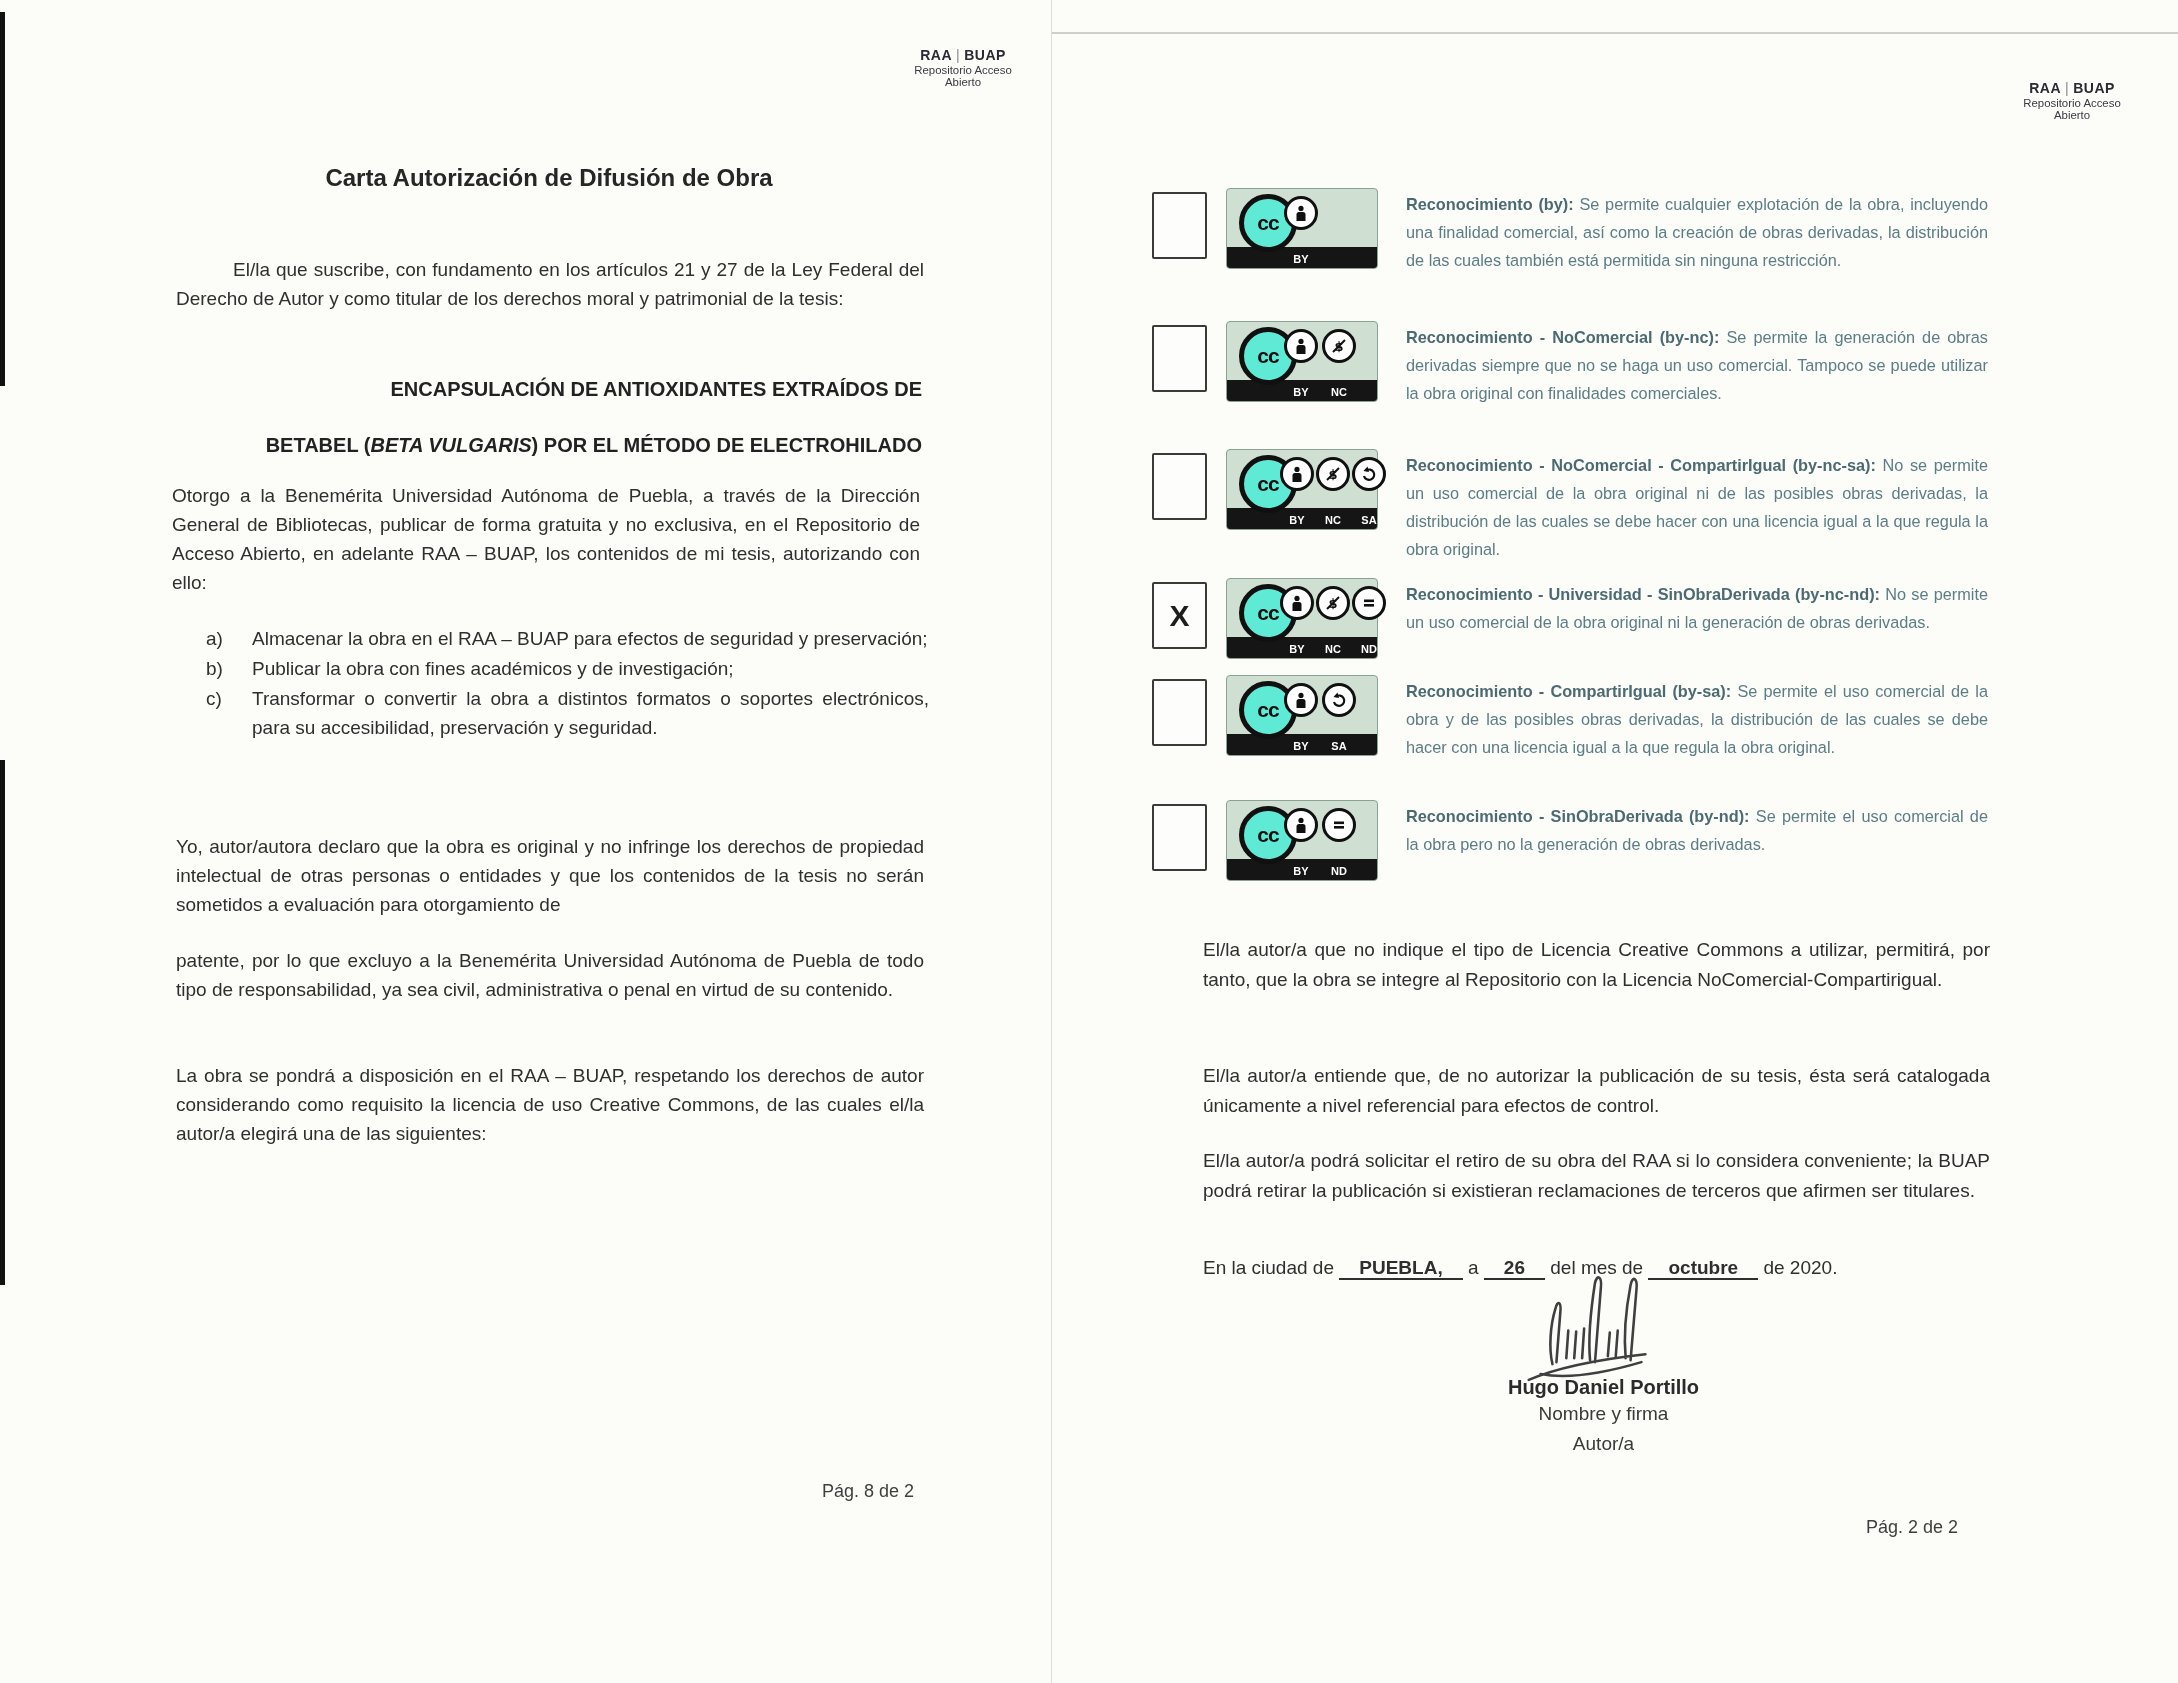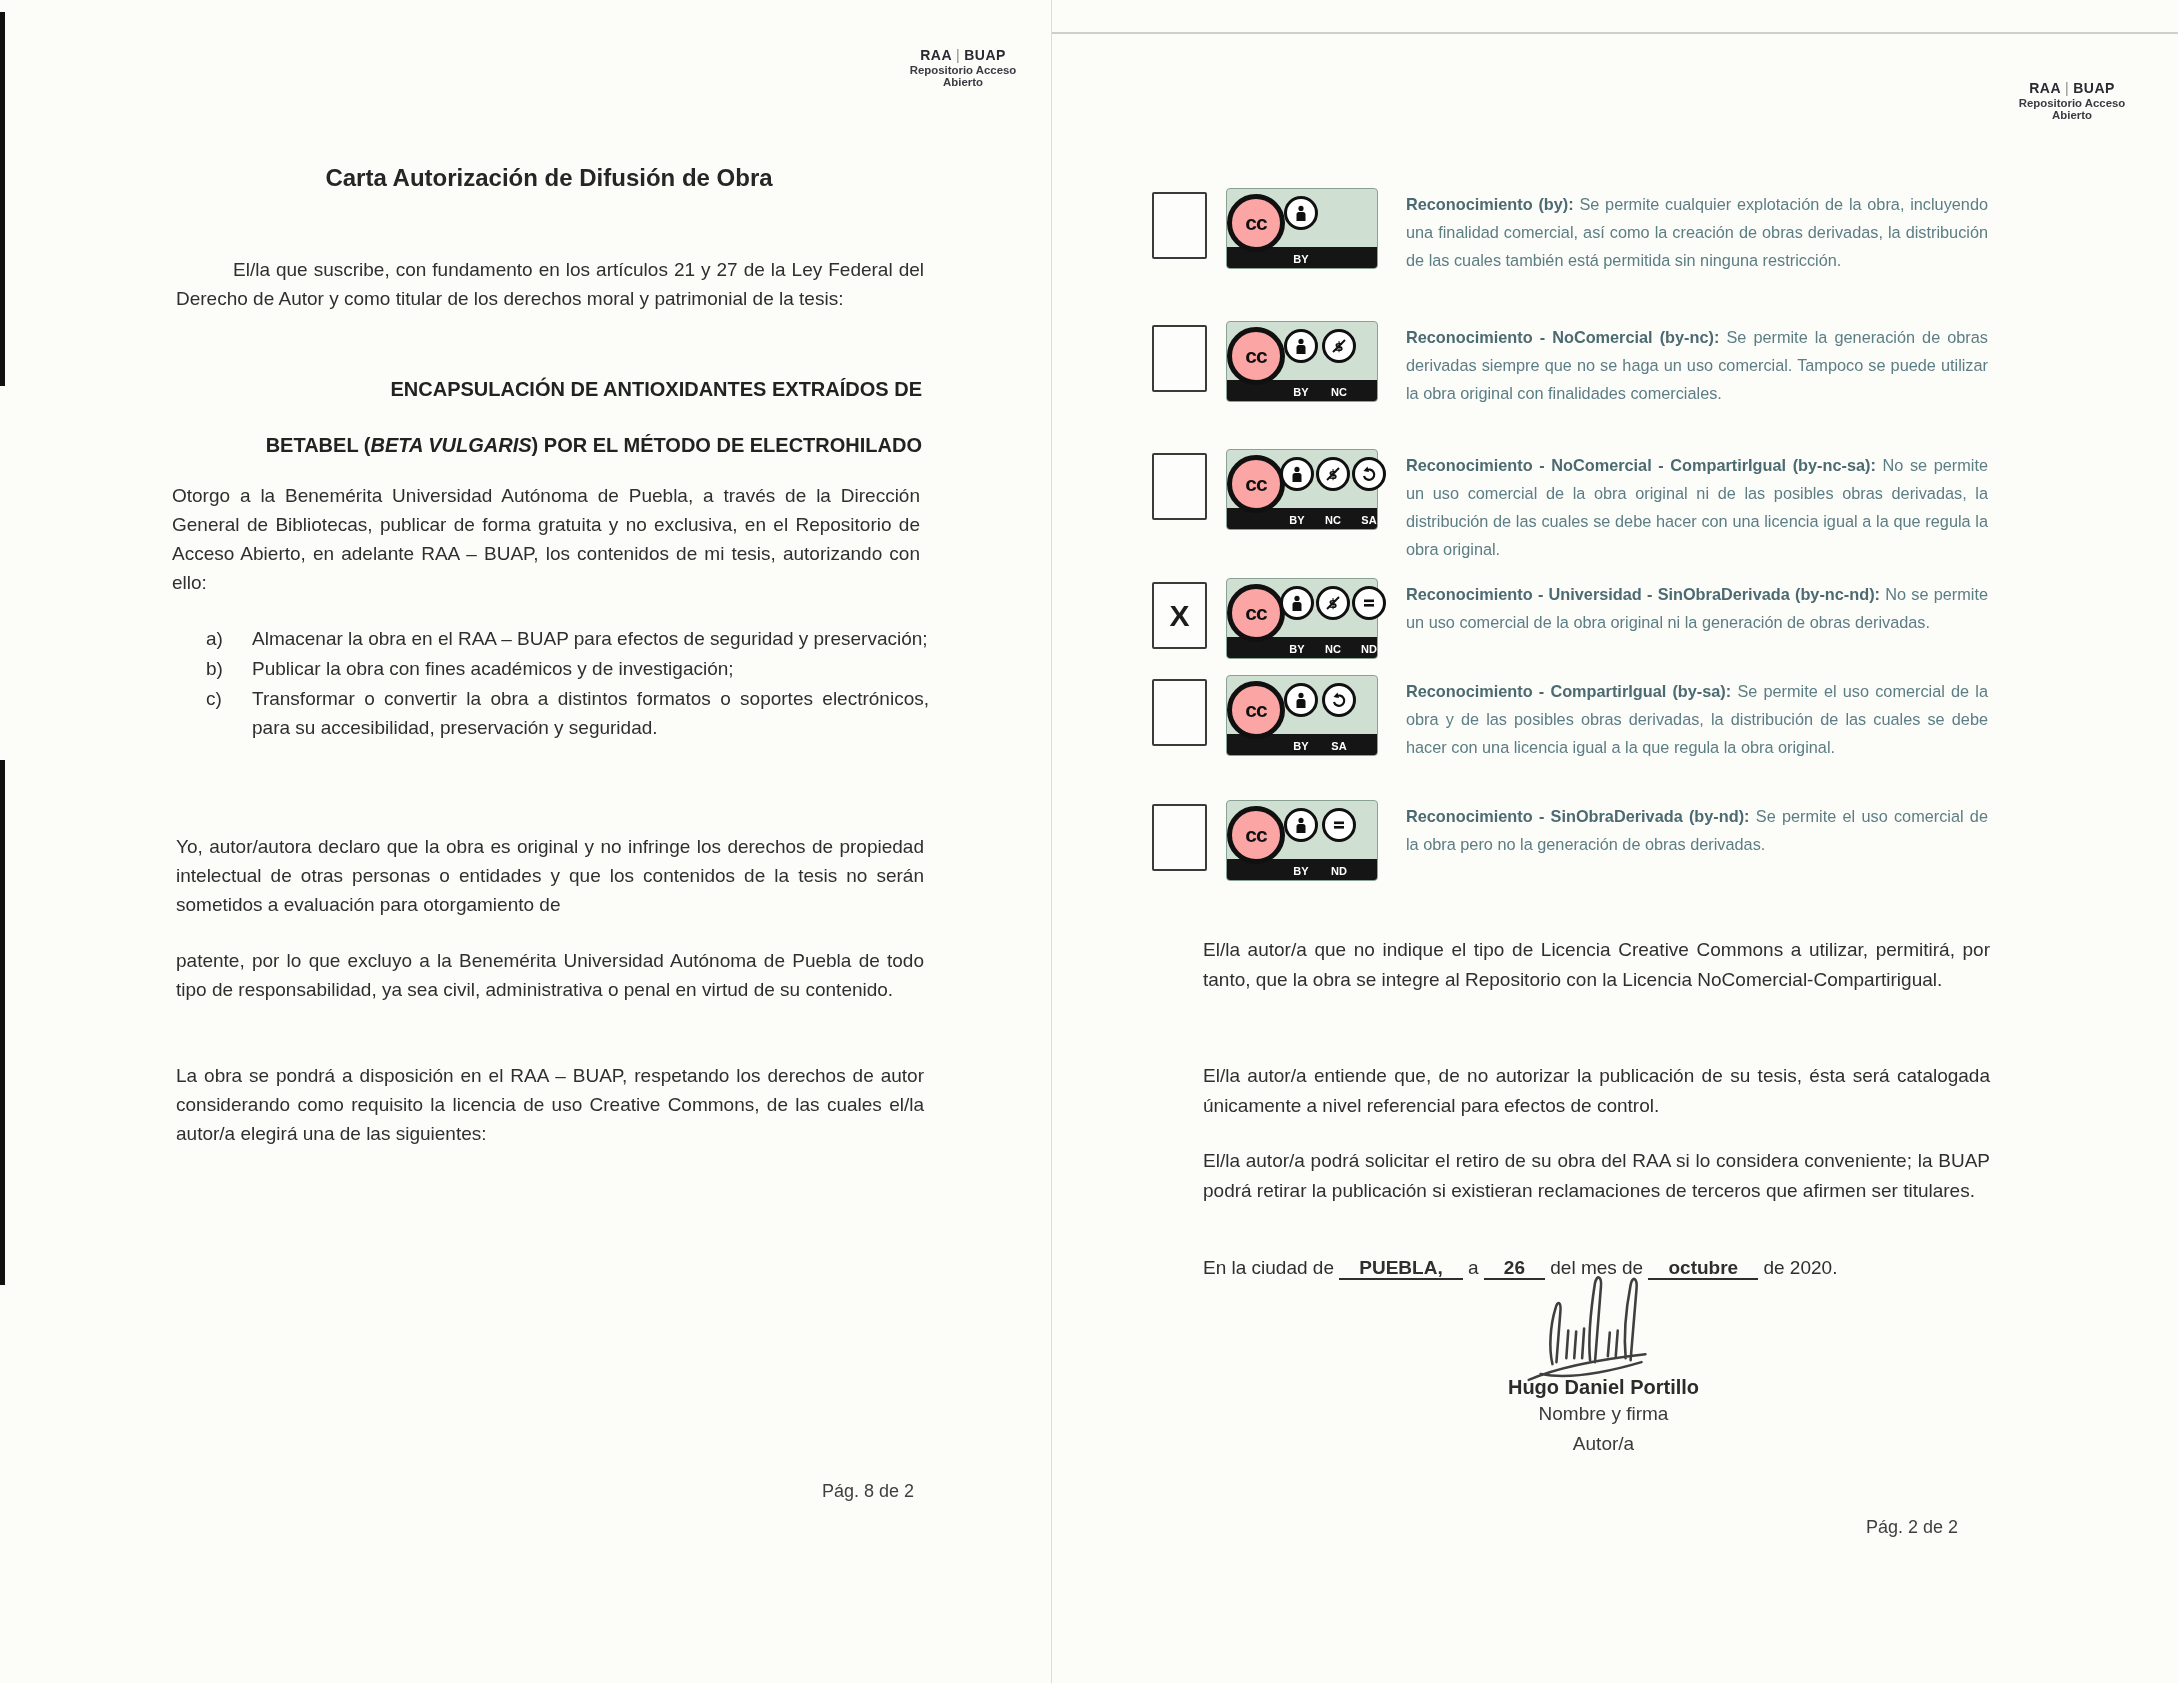--- a/index.html
+++ b/index.html
@@ -13,37 +13,37 @@
 
   
   .edge-strip{position:absolute;left:0;width:5px;background:#111;}
   .page-divider{position:absolute;top:0;width:1px;height:1683px;background:#dcdcd8;}
   .page2-topline{position:absolute;height:2px;background:#cfcfca;}
 
   
   .logo{text-align:center;line-height:1.05;color:#33333b;}
   .logo .lg-top{font-weight:bold;font-size:14px;letter-spacing:0.5px;color:#2a2a33;}
   .logo .lg-bar{font-weight:normal;color:#8a8a90;padding:0 4px;}
-  .logo .lg-sub{font-weight:bold;font-size:11.4px;color:#3a3a42;margin-top:2px;}
+  .logo .lg-sub{font-weight:normal;font-size:11.4px;color:#3a3a42;margin-top:2px;}
 
   
   .doc-title{font-weight:bold;font-size:24px;text-align:center;color:#262626;}
   .para{font-size:19px;line-height:29px;text-align:justify;color:#2f2f2f;}
   .indent-first{text-indent:57px;}
   .thesis{font-weight:bold;font-size:20px;text-align:right;color:#222;}
   .list-item{position:relative;padding-left:46px;font-size:19px;line-height:29px;text-align:justify;color:#2f2f2f;margin-bottom:1px;}
   .list-label{position:absolute;left:0;top:0;}
   .page-footer{font-size:18px;color:#3f3f3f;font-family:"Liberation Sans",sans-serif;}
 
   
   .cc-checkbox{position:absolute;width:51px;height:63px;border:2px solid #3a3a3a;background:#fdfdfc;border-radius:2px;
     display:flex;align-items:center;justify-content:center;font-weight:bold;font-size:30px;color:#1d1d1d;}
   .cc-badge{position:absolute;width:150px;height:79px;background:#cfe0d3;border:1px solid #8aa293;border-radius:4px;}
   .cc-band{position:absolute;left:0;right:0;bottom:0;height:21px;background:#151515;border-radius:0 0 3px 3px;}
-  .cc-big{position:absolute;left:0;top:5px;width:48px;height:48px;border:5px solid #101010;border-radius:50%;background:#fca5a5;
+  .cc-big{position:absolute;left:12px;top:5px;width:48px;height:48px;border:5px solid #101010;border-radius:50%;background:#5eead4;
     display:flex;align-items:center;justify-content:center;font-weight:bold;font-size:21px;color:#101010;letter-spacing:-1px;z-index:2;}
   .cc-icons{position:absolute;left:57px;top:7px;display:flex;gap:4px;z-index:2;}
   .cc-small{width:28px;height:28px;border:3px solid #101010;border-radius:50%;background:#fff;display:flex;align-items:center;justify-content:center;}
   .cc-band-labels{position:absolute;left:57px;bottom:3px;display:flex;gap:4px;z-index:3;}
   .cc-band-labels span{width:34px;text-align:center;font-size:11px;font-weight:bold;color:#fff;}
   .lic-text{position:absolute;width:582px;font-size:16.3px;line-height:28px;text-align:justify;color:#5b7d84;}
   .lic-text b{color:#4b6a71;}
 
   
   .para-r{font-size:19px;line-height:30px;text-align:justify;color:#2f2f2f;}

